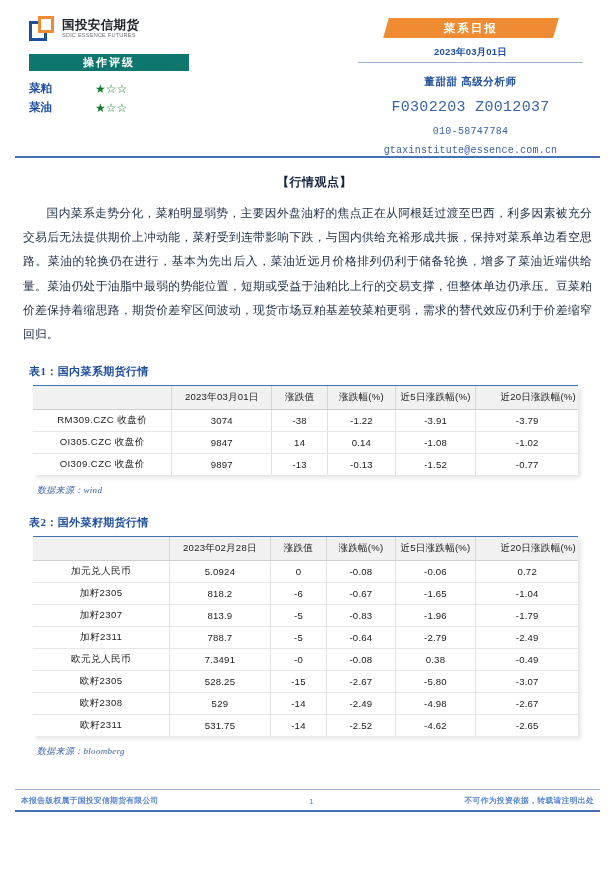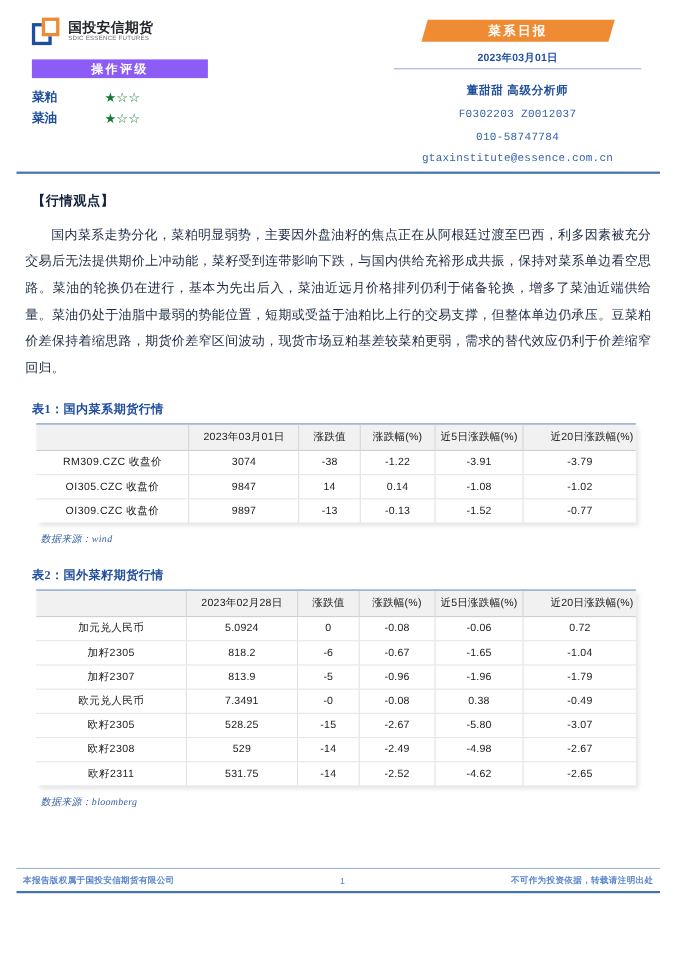--- a/index.html
+++ b/index.html
@@ -73,21 +73,21 @@
     font-family: "Liberation Sans", sans-serif;
     font-size: 5.6px;
     color: #6d7076;
     letter-spacing: 0.2px;
     margin-top: 2px;
   }
   .rating-bar {
     margin: 12px 0 0 14px;
     width: 160px;
     height: 17px;
-    background: #8b5cf6;
+    background: #0f766e;
     color: #ffffff;
     font-size: 11px;
     font-weight: bold;
     letter-spacing: 2px;
     display: flex;
     align-items: center;
     justify-content: center;
     font-family: "Liberation Sans", sans-serif;
   }
   .rating-list { margin: 8px 0 0 14px; }
@@ -145,21 +145,21 @@
   .analyst {
     margin-top: 12px;
     font-size: 10.5px;
     font-weight: bold;
     color: #1f4e9c;
     font-family: "Liberation Sans", sans-serif;
     letter-spacing: 0.6px;
   }
   .cert {
     margin-top: 10px;
-    font-size: 10px;
+    font-size: 15px;
     color: #3a63a8;
     font-family: "Liberation Mono", monospace;
     letter-spacing: 0.3px;
   }
   .phone {
     margin-top: 10px;
     font-size: 10px;
     color: #3a63a8;
     font-family: "Liberation Mono", monospace;
     letter-spacing: 0.3px;
@@ -177,20 +177,21 @@
     margin: 6px 0 0 0;
   }
 
   
   .section-title {
     margin: 16px 0 0 14px;
     font-size: 12px;
     font-weight: bold;
     color: #14243d;
     letter-spacing: 0.5px;
+    text-align: center;
   }
   .paragraph {
     margin: 10px 8px 0 8px;
     font-size: 11.8px;
     line-height: 2.05;
     color: #1b2a42;
     text-align: justify;
     text-justify: inter-ideograph;
     text-indent: 2em;
     letter-spacing: 0.1px;
@@ -425,23 +426,31 @@
           <td>818.2</td>
           <td>-6</td>
           <td>-0.67</td>
           <td>-1.65</td>
           <td>-1.04</td>
         </tr>
         <tr>
           <td class="label">加籽2307</td>
           <td>813.9</td>
           <td>-5</td>
-          <td>-0.96</td>
+          <td>-0.83</td>
           <td>-1.96</td>
           <td>-1.79</td>
+        </tr>
+        <tr>
+          <td class="label">加籽2311</td>
+          <td>788.7</td>
+          <td>-5</td>
+          <td>-0.64</td>
+          <td>-2.79</td>
+          <td>-2.49</td>
         </tr>
         <tr>
           <td class="label">欧元兑人民币</td>
           <td>7.3491</td>
           <td>-0</td>
           <td>-0.08</td>
           <td>0.38</td>
           <td>-0.49</td>
         </tr>
         <tr>

